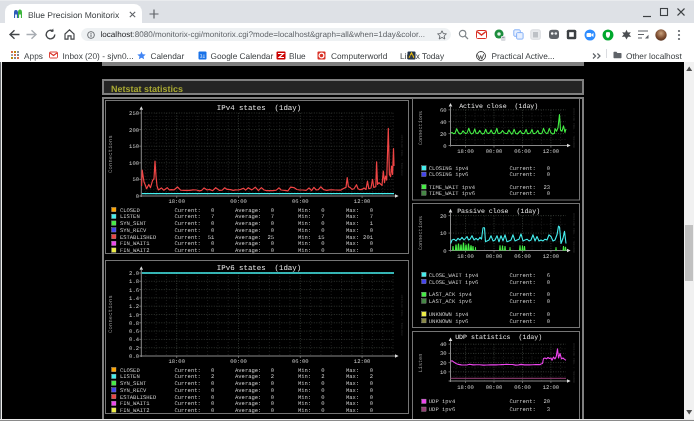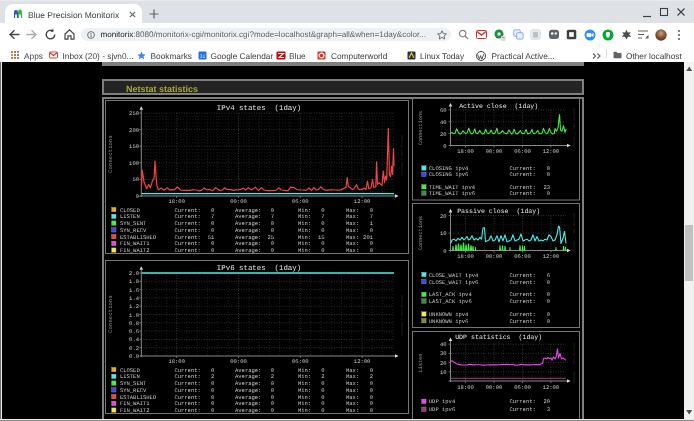--- a/index.html
+++ b/index.html
@@ -3,21 +3,21 @@
 <meta charset="utf-8">
 <style>
 * { margin:0; padding:0; box-sizing:border-box; }
 html,body { width:694px; height:421px; overflow:hidden; background:#fff;
   font-family:"Liberation Sans", sans-serif; text-rendering:geometricPrecision; }
 #win { position:relative; width:676px; height:421px; }
 .panel { position:absolute; }
 .bmt { position:absolute; top:51px; font:8.3px "Liberation Sans", sans-serif; color:#3c4043; white-space:nowrap; }
 .tabtitle { position:absolute; left:28px; top:9.5px; font:8.5px "Liberation Sans", sans-serif; color:#3c4043; }
 .urltext { position:absolute; left:100.5px; top:29.6px; width:330px; overflow:hidden; white-space:nowrap; font:8.1px "Liberation Sans", sans-serif; color:#5f6368; }
-.nshead { position:absolute; left:102px; top:16.5px; width:482px; height:16px; background:#242424; border:2px solid #7f7f7f; font:bold 9px "Liberation Sans", sans-serif; color:#a8a833; line-height:16.5px; padding-left:22px; }
+.nshead { position:absolute; left:102px; top:16.5px; width:482px; height:16px; background:#242424; border:2px solid #7f7f7f; font:bold 9px "Liberation Sans", sans-serif; color:#a8a833; line-height:16.5px; padding-left:7px; }
 svg text { text-rendering:geometricPrecision; }
 </style>
 </head>
 <body>
 <div id="win">
 <div style="position:absolute;left:0;top:0;width:694px;height:23px;background:#dee1e6"></div>
 <div style="position:absolute;left:0;top:0;width:694px;height:1px;background:#e9ebee"></div>
 <div style="position:absolute;left:5px;top:4px;width:137px;height:19px;background:#ffffff;border-radius:8px 8px 0 0"></div>
 <svg style="position:absolute;left:13px;top:9px" width="10" height="10" viewBox="0 0 10 10">
       <path d="M1 9 L1 3 Q1 1 2.6 1 L3.4 1 Q5 1.3 5 3.2 L5 9 L3.9 9 L3.9 5.5 L2.1 5.5 L2.1 9 Z" fill="#2e5cb8"></path>
@@ -47,21 +47,21 @@
       <path d="M9.2 0.4 L9.6 3.6 L6.4 3.9 Z" fill="#44474a"></path>
     </svg>
 <svg style="position:absolute;left:63px;top:28px" width="13" height="13" viewBox="0 0 13 13">
       <path d="M2 6 L6.5 1.8 L11 6 L11 11.2 L8 11.2 L8 7.8 L5 7.8 L5 11.2 L2 11.2 Z" stroke="#44474a" stroke-width="1.2" fill="none"></path>
     </svg>
 <div style="position:absolute;left:81px;top:27.6px;width:369.5px;height:13.8px;background:#eef1f3;border-radius:7px"></div>
 <svg style="position:absolute;left:87px;top:30.5px" width="8" height="8" viewBox="0 0 8 8">
       <circle cx="4" cy="4" r="3.4" fill="none" stroke="#5f6368" stroke-width="0.9"></circle>
       <path d="M4 3.4 L4 5.9 M4 2 L4 2.9" stroke="#5f6368" stroke-width="1"></path>
     </svg>
-<div class="urltext"><span style="color:#202124">monitorix</span>:8080/monitorix-cgi/monitorix.cgi?mode=localhost&amp;graph=all&amp;when=1day&amp;color...</div>
+<div class="urltext"><span style="color:#202124">localhost</span>:8080/monitorix-cgi/monitorix.cgi?mode=localhost&amp;graph=all&amp;when=1day&amp;color...</div>
 <svg style="position:absolute;left:437px;top:29.5px" width="10" height="10" viewBox="0 0 10 10">
       <path d="M5 0.8 L6.3 3.6 L9.4 3.9 L7.1 6 L7.8 9 L5 7.4 L2.2 9 L2.9 6 L0.6 3.9 L3.7 3.6 Z" fill="none" stroke="#5f6368" stroke-width="0.9"></path>
     </svg>
 <svg style="position:absolute;left:457.5px;top:29.0px" width="11" height="11" viewBox="0 0 11 11">
       <circle cx="4.6" cy="4.6" r="3.2" fill="none" stroke="#80868b" stroke-width="1.2"></circle>
       <path d="M7 7 L10 10" stroke="#80868b" stroke-width="1.3"></path>
     </svg>
 <svg style="position:absolute;left:475.5px;top:29.0px" width="11" height="11" viewBox="0 0 11 11">
       <rect x="0.5" y="1.5" width="10" height="8" rx="1" fill="#fff" stroke="#d93025" stroke-width="1"></rect>
       <path d="M1 2.5 L5.5 6 L10 2.5" stroke="#d93025" stroke-width="1.4" fill="none"></path>
@@ -134,41 +134,41 @@
     </svg>
     <div class="bmt" style="left:24px">Apps</div>
     <svg style="position:absolute;left:49px;top:51px" width="9" height="8" viewBox="0 0 9 8">
       <rect x="0.5" y="1" width="8" height="6" rx="0.8" fill="#fff" stroke="#d93025" stroke-width="0.9"></rect>
       <path d="M0.8 1.8 L4.5 4.5 L8.2 1.8" stroke="#d93025" stroke-width="1.1" fill="none"></path>
     </svg>
     <div class="bmt" style="left:62.5px">Inbox (20) - sjvn0...</div>
     <svg style="position:absolute;left:137px;top:50.5px" width="9" height="9" viewBox="0 0 9 9">
       <path d="M4.5 0.5 L5.7 3.2 L8.7 3.5 L6.5 5.4 L7.2 8.3 L4.5 6.8 L1.8 8.3 L2.5 5.4 L0.3 3.5 L3.3 3.2 Z" fill="#4285f4"></path>
     </svg>
-    <div class="bmt" style="left:150.5px">Bookmarks</div>
+    <div class="bmt" style="left:150.5px">Calendar</div>
     <svg style="position:absolute;left:198px;top:51px" width="9" height="9" viewBox="0 0 9 9">
       <rect x="0.5" y="0.5" width="8" height="8" rx="1" fill="#1a73e8"></rect>
       <text x="4.5" y="6.8" text-anchor="middle" font-family="&quot;Liberation" mono&quot;,="" monospace="" font-size="5.5" fill="#fff">31</text>
     </svg>
     <div class="bmt" style="left:210.5px">Google Calendar</div>
     <svg style="position:absolute;left:276px;top:51px" width="10" height="9" viewBox="0 0 10 9">
       <rect x="0.5" y="0.5" width="9" height="8" rx="1" fill="#c00"></rect>
       <path d="M2 2.5 L7.5 2.5 L3 6.5 L8 6.5" stroke="#fff" stroke-width="1.1" fill="none"></path>
     </svg>
     <div class="bmt" style="left:289px">Blue</div>
     <svg style="position:absolute;left:317px;top:51px" width="9" height="9" viewBox="0 0 9 9">
       <rect x="0.5" y="0.5" width="8" height="8" rx="1" fill="#d93025"></rect>
       <circle cx="4.5" cy="4.5" r="2.4" fill="none" stroke="#fff" stroke-width="1.2"></circle>
     </svg>
     <div class="bmt" style="left:331px">Computerworld</div>
     <svg style="position:absolute;left:407px;top:51px" width="9" height="9" viewBox="0 0 9 9">
       <rect x="0.5" y="0.5" width="8" height="8" rx="1" fill="#23344a"></rect>
       <path d="M2 6.8 L4.5 2 L7 6.8" stroke="#f4c20d" stroke-width="1.2" fill="none"></path>
     </svg>
-    <div class="bmt" style="left:420px">Linux Today</div>
+    <div class="bmt" style="left:400px">Linux Today</div>
     <svg style="position:absolute;left:476px;top:50.5px" width="10" height="10" viewBox="0 0 10 10">
       <circle cx="5" cy="5" r="4.5" fill="none" stroke="#464646" stroke-width="1"></circle>
       <path d="M1.6 3.4 L3.4 8.2 L4.6 4.6 L5.8 8.2 L7.8 3.2" stroke="#464646" stroke-width="0.9" fill="none"></path>
     </svg>
     <div class="bmt" style="left:491.5px">Practical Active...</div>
     <svg style="position:absolute;left:592px;top:51.5px" width="11" height="8" viewBox="0 0 11 8">
       <path d="M1 1.5 L3.6 4 L1 6.5 M5.4 1.5 L8 4 L5.4 6.5" stroke="#5f6368" stroke-width="1.2" fill="none"></path>
     </svg>
     <div style="position:absolute;left:606px;top:49px;width:1px;height:9px;background:#dadce0"></div>
     <svg style="position:absolute;left:612.5px;top:51px" width="9" height="8" viewBox="0 0 9 8">

